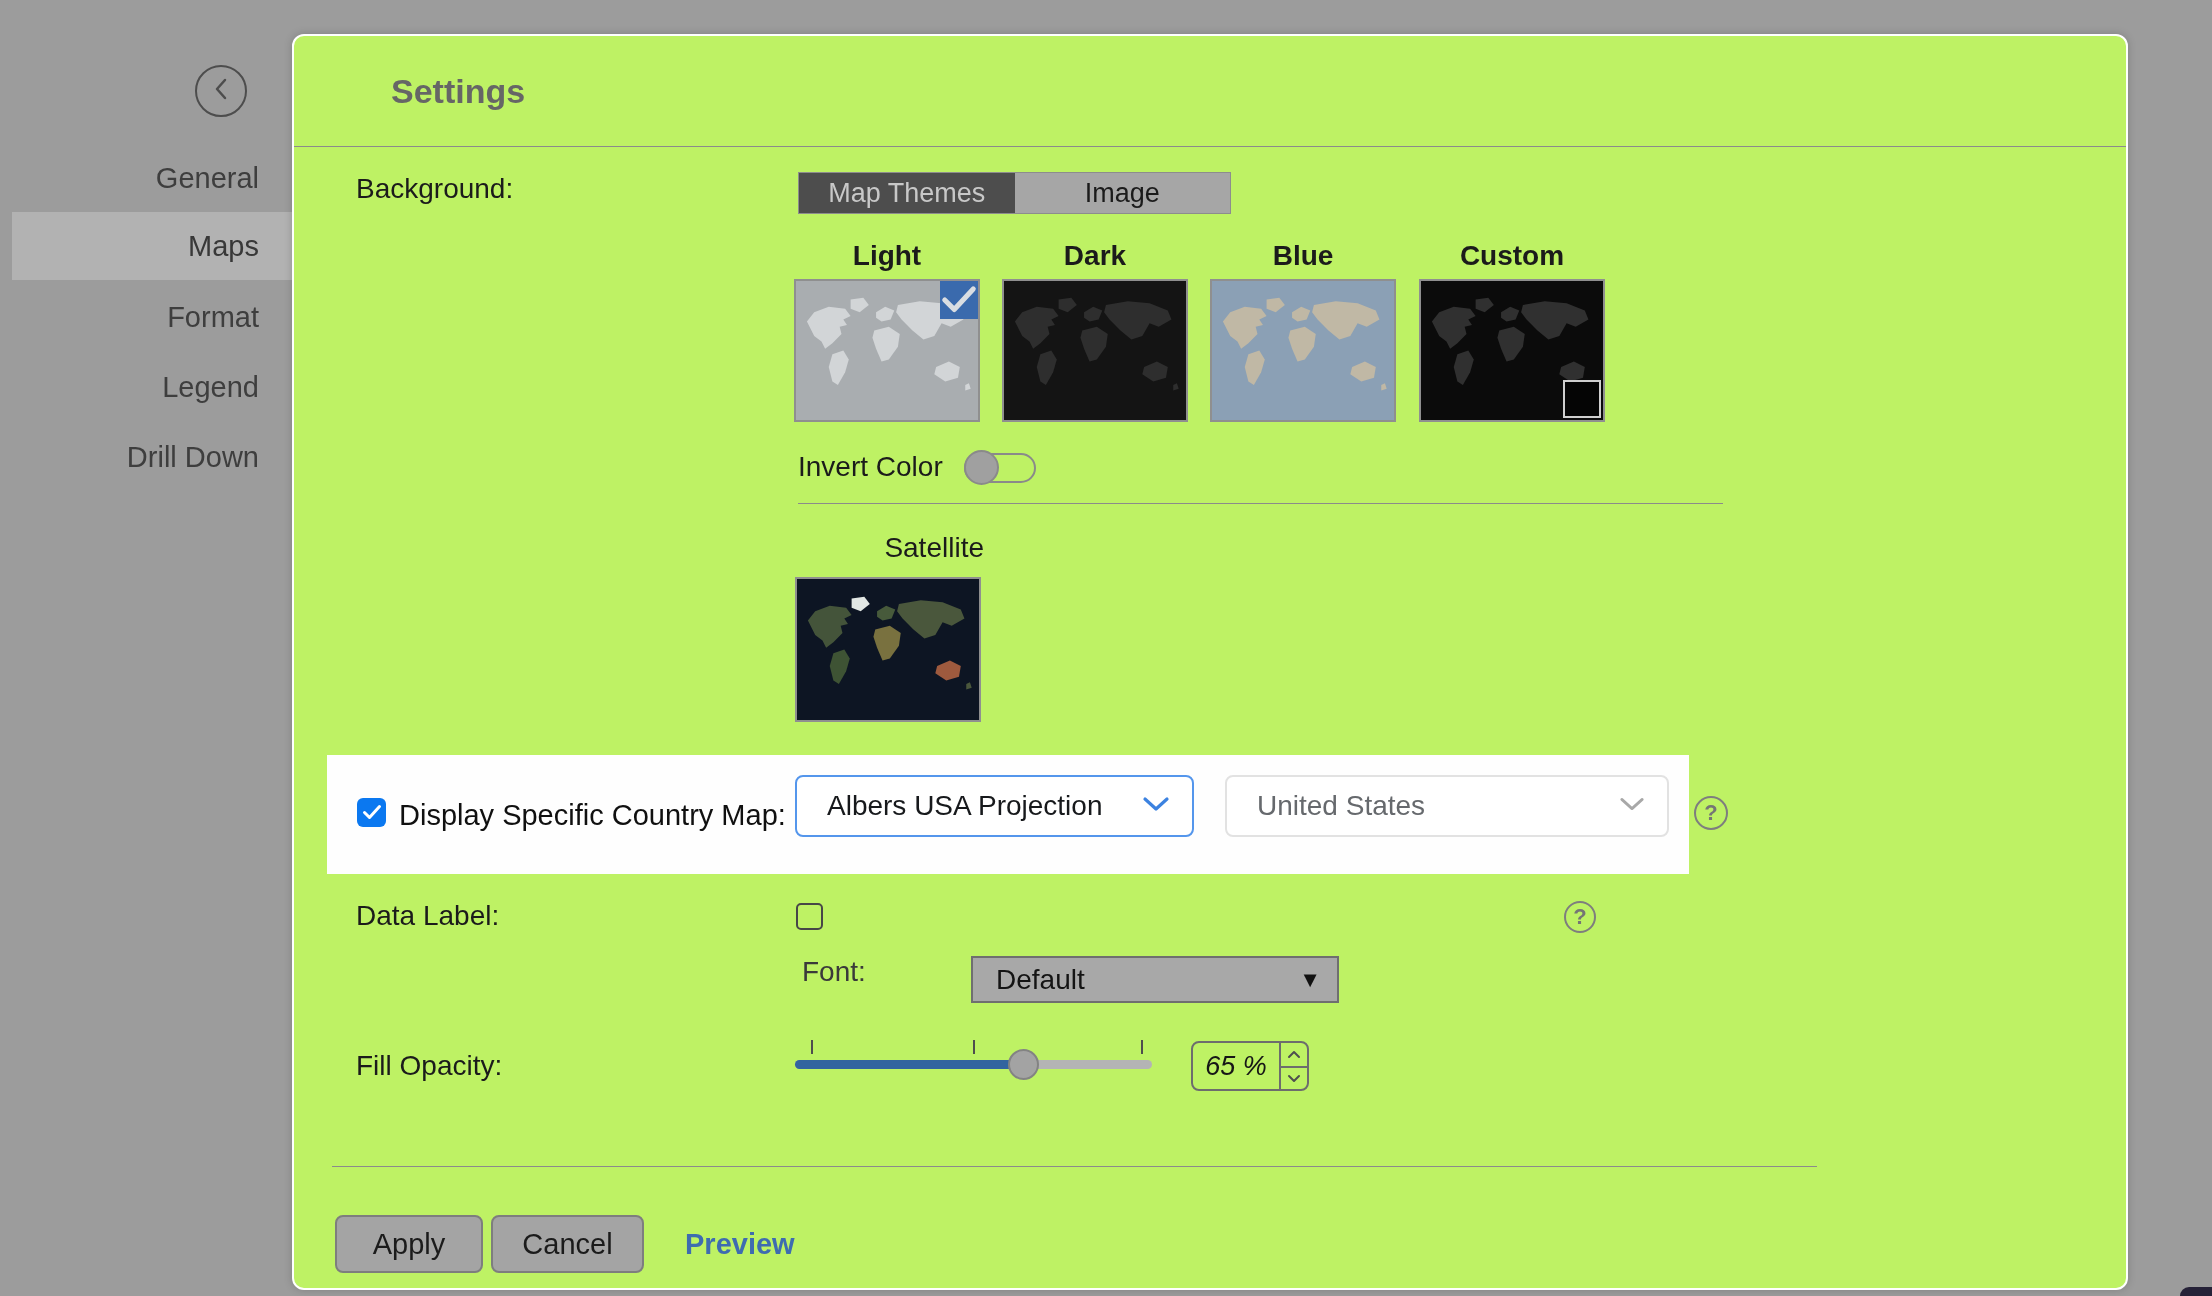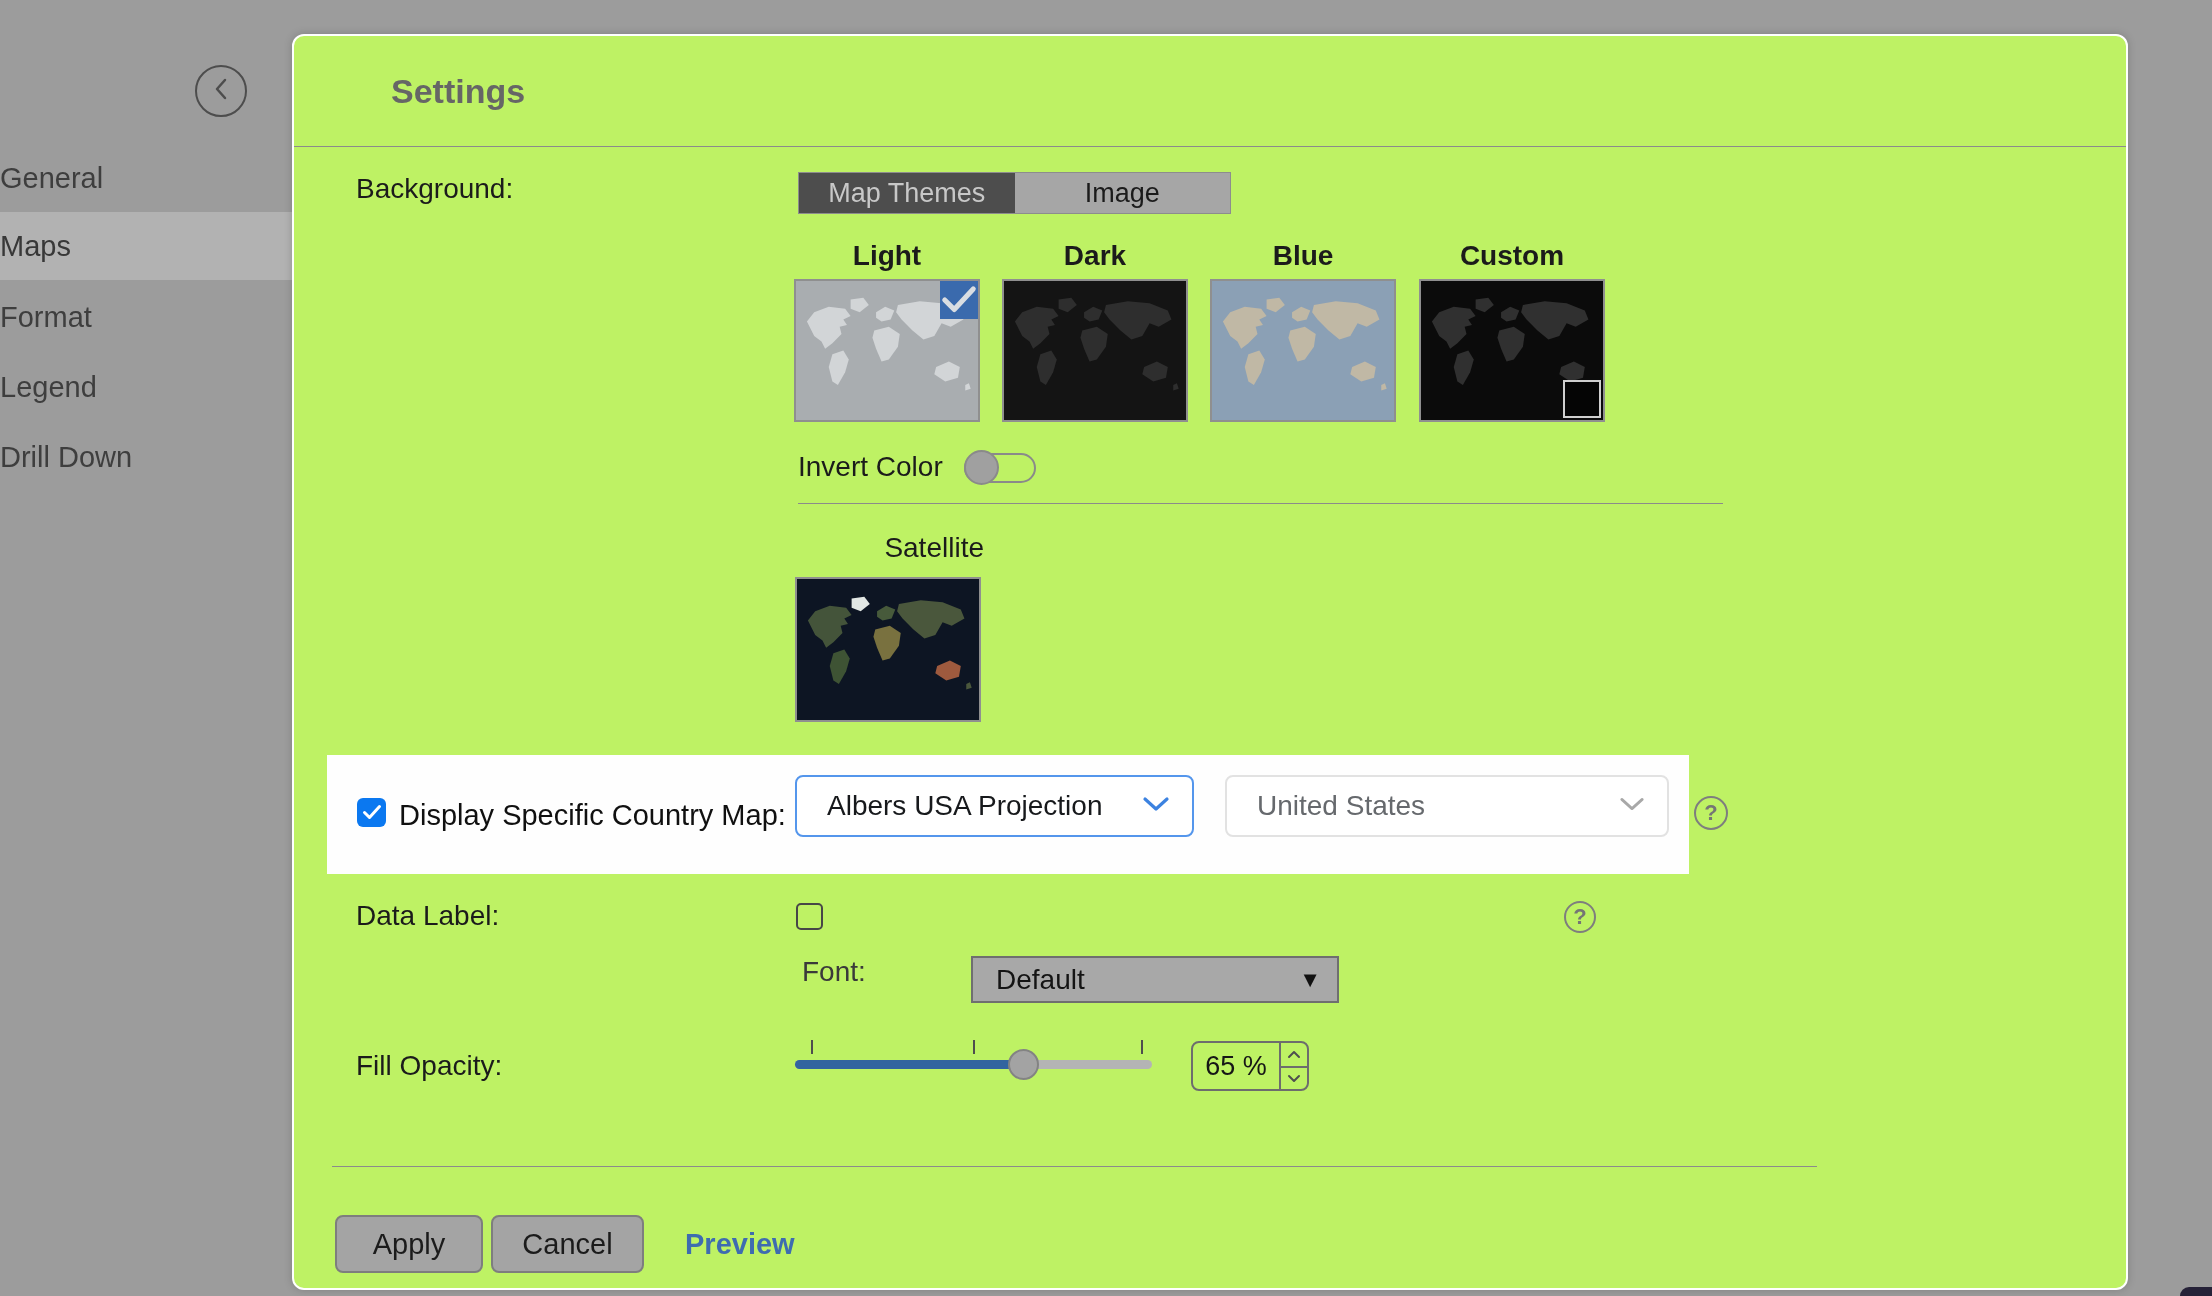--- a/index.html
+++ b/index.html
@@ -5,21 +5,21 @@
   html,body{margin:0;padding:0;background:#9a9a9a;}
   #screen{
     position:relative;width:2212px;height:1296px;overflow:hidden;
     background:#9c9c9c;font-family:"Liberation Sans",sans-serif;
     -webkit-font-smoothing:antialiased;color:#1b1b1b;
   }
   
   .sidebar{position:absolute;left:0;top:0;width:292px;height:1296px;}
   .back-btn{position:absolute;left:195px;top:65px;width:52px;height:52px;border:2px solid #4d4d4d;
     border-radius:50%;box-sizing:border-box;display:flex;align-items:center;justify-content:center;cursor:pointer;}
-  .nav-item{position:absolute;left:0;width:247px;text-align:left;padding-right:45px;box-sizing:content-box;
+  .nav-item{position:absolute;left:12px;width:247px;text-align:right;padding-right:45px;box-sizing:content-box;
     font-size:29px;color:#3e3e3e;line-height:36px;cursor:pointer;}
   .nav-item.sel-row{width:292px;padding-right:45px;box-sizing:border-box;background:#b2b2b2;
     line-height:68px;color:#383838;}
   
   .panel{position:absolute;left:292px;top:34px;width:1836px;height:1256px;background:#bef264;
     border:2px solid #ffffff;border-radius:12px;box-sizing:border-box;
     box-shadow:0 0 8px rgba(0,0,0,.18);}
   .panel-header{position:absolute;left:0;top:0;width:100%;height:111px;border-bottom:1px solid #8b8b8b;
     box-sizing:border-box;}
   .panel-title{position:absolute;left:97px;top:0;height:111px;line-height:111px;font-size:34px;
@@ -84,21 +84,21 @@
   .slider{position:absolute;left:501px;top:996px;width:357px;height:48px;}
   .tick{position:absolute;top:8px;width:2px;height:14px;background:#4e4e4e;}
   .track{position:absolute;left:0;top:28px;width:100%;height:9px;border-radius:5px;background:#b4b4b4;}
   .track-fill{position:absolute;left:0;top:0;height:9px;border-radius:5px;background:#32649f;}
   .knob{position:absolute;top:17px;width:31px;height:31px;border-radius:50%;background:#a3a3a3;
     border:2px solid #838383;box-sizing:border-box;cursor:pointer;}
   
   .spinner{position:absolute;left:897px;top:1005px;width:118px;height:50px;border:2px solid #6d6d6d;
     border-radius:8px;box-sizing:border-box;}
   .spin-val{position:absolute;left:0;top:0;width:86px;height:46px;display:flex;align-items:center;
-    justify-content:center;font-size:27px;color:#161616;}
+    justify-content:center;font-size:27px;color:#161616;font-style:italic;}
   .spin-arrows{position:absolute;right:0;top:0;width:28px;height:46px;border-left:2px solid #6d6d6d;
     box-sizing:border-box;}
   .spin-up,.spin-down{position:absolute;left:0;width:26px;height:23px;display:flex;align-items:center;
     justify-content:center;cursor:pointer;}
   .spin-up{top:0;}
   .spin-down{top:23px;border-top:2px solid #6d6d6d;box-sizing:border-box;}
   
   .btn{position:absolute;top:1179px;height:58px;border:2px solid #7e7e7e;border-radius:8px;
     box-sizing:border-box;background:#a4a4a4;display:flex;align-items:center;justify-content:center;
     font-size:29px;color:#1b1b1b;cursor:pointer;}

